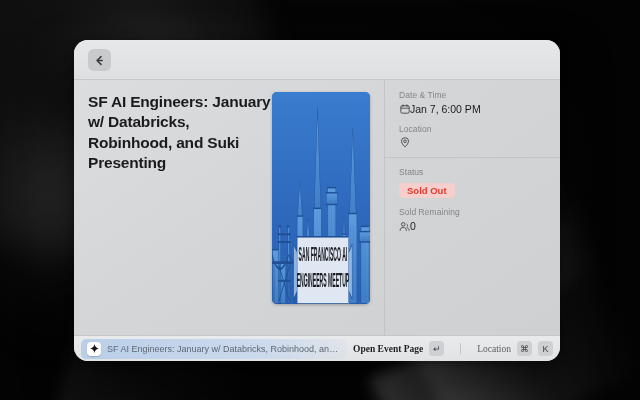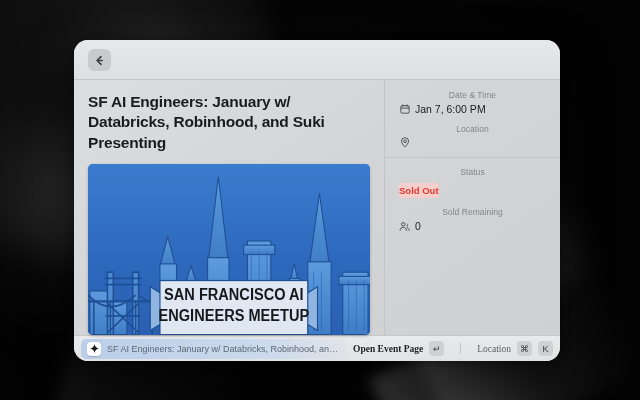--- a/index.html
+++ b/index.html
@@ -47,57 +47,57 @@
   .back-btn{
     position:absolute;left:14px;top:9px;width:23px;height:22px;border-radius:6px;
     background:#c9cacc;display:flex;align-items:center;justify-content:center;cursor:pointer;
   }
   .back-btn svg{display:block;}
 
   .panel-body{flex:1;display:flex;min-height:0;
     background:linear-gradient(145deg,#dcdddf 0%,#d4d5d7 45%,#cfd0d2 100%);}
 
   
-  .left{flex:1;min-width:0;padding:12px 14px 0 14px;display:flex;flex-direction:column;}
+  .left{flex:1;min-width:0;padding:12px 14px 0 14px;display:flex;flex-direction:row;}
   .event-title{
     font-size:15.5px;font-weight:bold;line-height:1.32;color:#1b1b1d;
     letter-spacing:-.2px;margin-bottom:11px;
   }
   .hero{
     width:100%;height:212px;border-radius:5px;overflow:hidden;position:relative;
     background:linear-gradient(180deg,#2f6fc4 0%,#2b67bd 45%,#2a63b6 100%);
     box-shadow:0 1px 3px rgba(0,0,0,.25);
   }
   .hero svg{display:block;width:100%;height:100%;}
 
   
   .right{
     width:176px;flex:0 0 176px;border-left:1px solid #c3c4c6;
     padding:10px 0 0 0;
   }
   .grp{padding:0 14px;}
   .grp + .divider{height:1px;background:#c3c4c6;margin:9px 0;}
   .field{margin-bottom:9px;}
   .field:last-child{margin-bottom:0;}
-  .f-label{font-size:8.5px;color:#84858a;margin-bottom:3px;letter-spacing:.05px;text-align:center;}
-  .f-value{display:flex;align-items:center;gap:5px;font-size:10.5px;color:#1b1b1d;font-weight:500;}
+  .f-label{font-size:8.5px;color:#84858a;margin-bottom:3px;letter-spacing:.05px;}
+  .f-value{display:flex;align-items:center;font-size:10.5px;color:#1b1b1d;font-weight:500;}
   .f-ico{width:11px;height:11px;flex:0 0 11px;display:flex;align-items:center;justify-content:center;}
   .f-ico svg{display:block;}
   .cal-app-ico{
     width:11px;height:11px;border-radius:2.5px;flex:0 0 11px;position:relative;overflow:hidden;
     background:linear-gradient(135deg,#f4d24a 0%,#eef0f2 45%,#cfd3d8 100%);
     border:.5px solid #b9bcc1;
   }
   .cal-app-ico::after{
     content:"";position:absolute;left:2.5px;top:2px;width:6px;height:6px;border-radius:50%;
     background:radial-gradient(circle at 35% 35%,#7e8a99,#3c4654);
   }
   .badge{
     display:inline-block;background:#f6cfcd;color:#e03a2f;font-size:9.5px;font-weight:bold;
-    padding:2px 0;border-radius:4px;
+    padding:2px 8px;border-radius:4px;
   }
 
   
   .footer{
     height:26px;flex:0 0 26px;display:flex;align-items:center;
     background:linear-gradient(180deg,#e9eaec,#e2e3e5);
     border-top:1px solid #c6c7c9;padding:0 7px;gap:6px;
   }
   .f-chip{
     flex:1;min-width:0;display:flex;align-items:center;gap:6px;height:20px;

